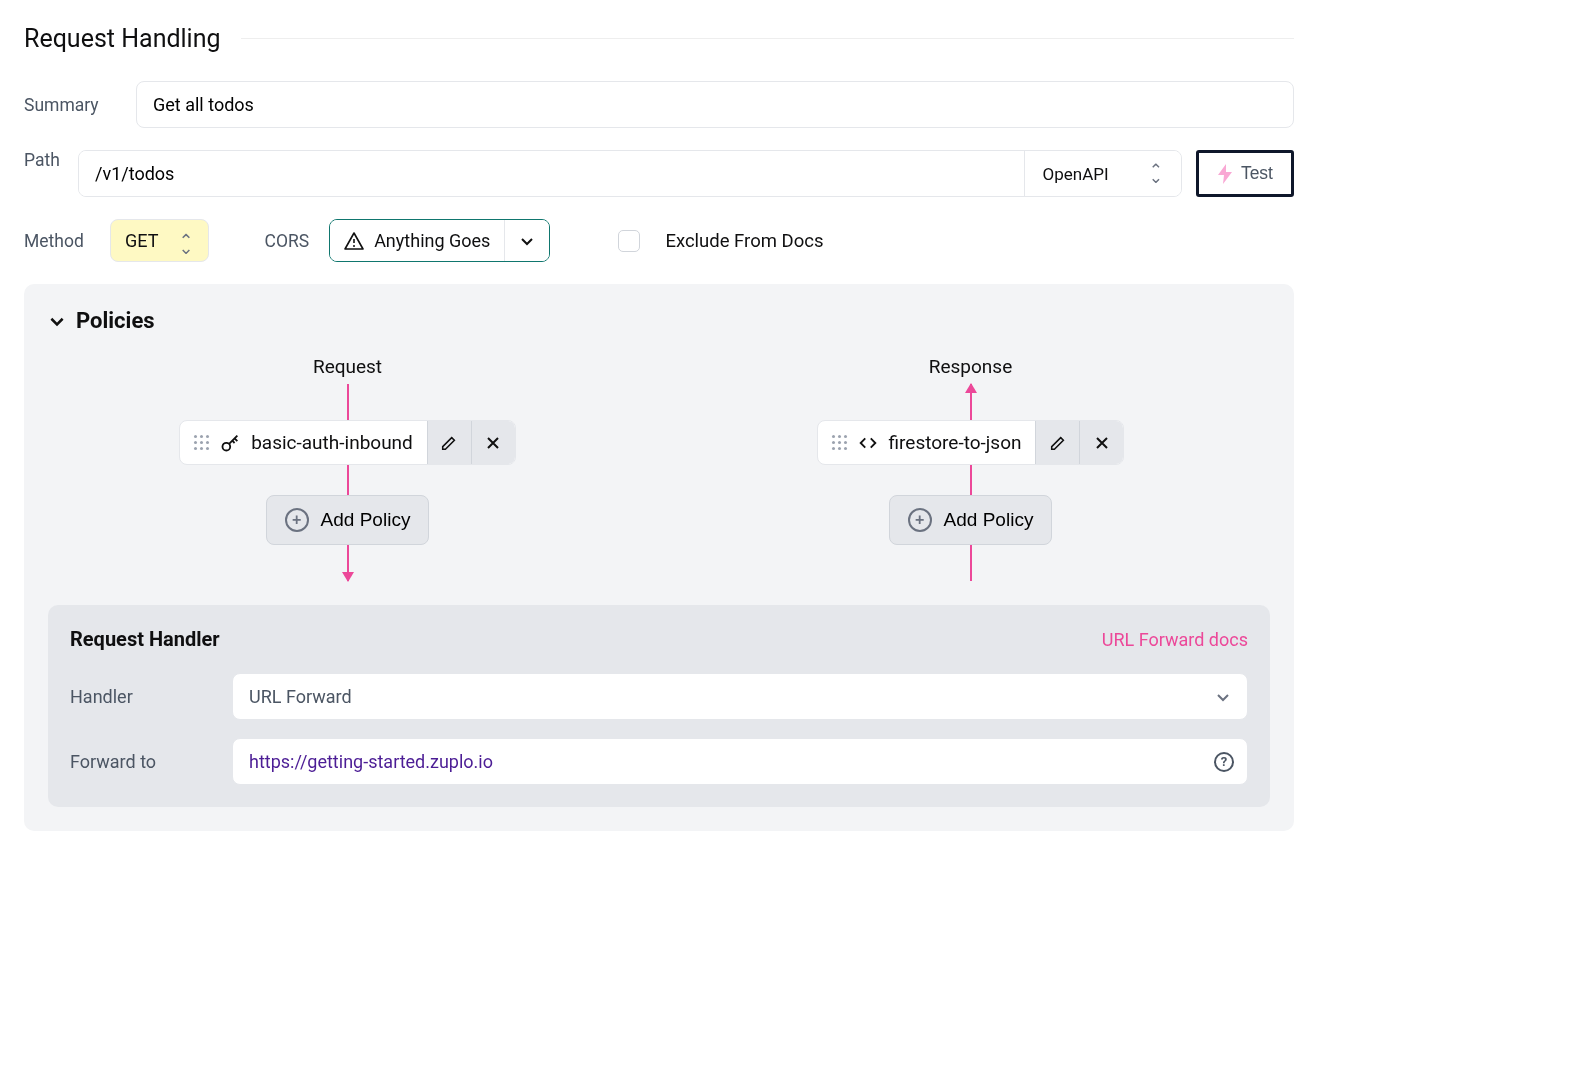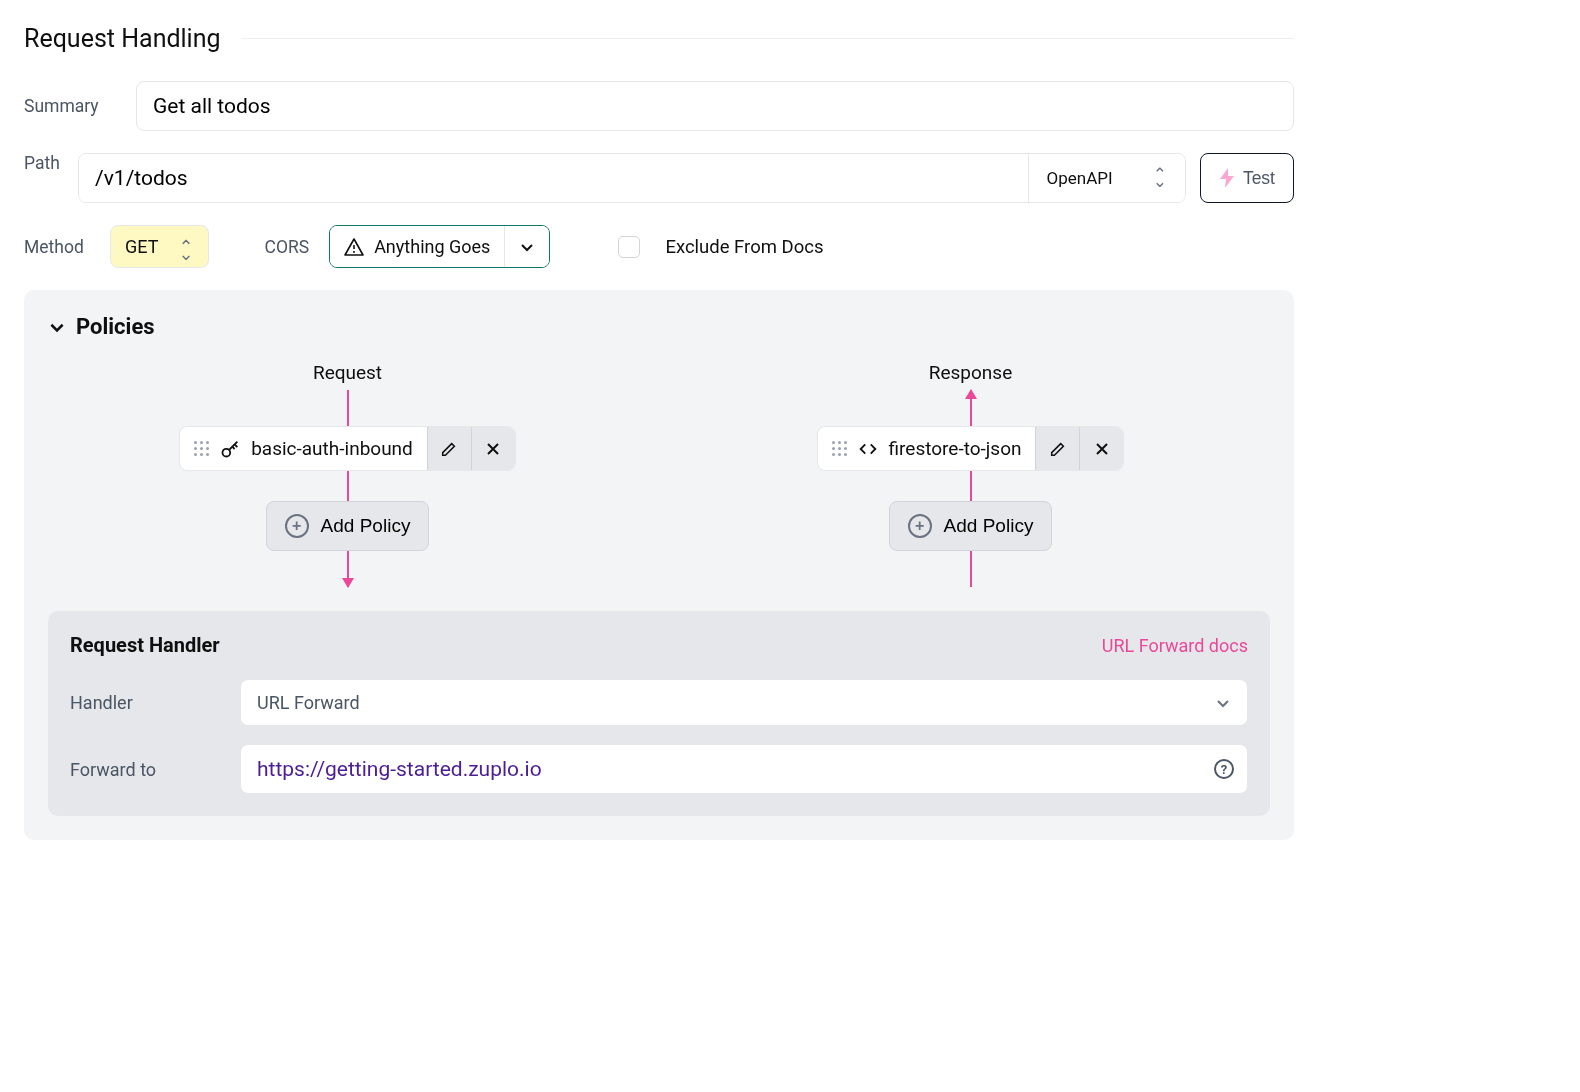--- a/index.html
+++ b/index.html
@@ -33,21 +33,21 @@
 }
 .form-label {
   color: #4b5563;
   font-size: 17.5px;
   min-width: 92px;
 }
 .input {
   border: 1px solid #e5e7eb;
   border-radius: 8px;
   padding: 12px 16px;
-  font-size: 21px;
+  font-size: 18px;
   font-family: inherit;
   width: 100%;
   background: #fff;
 }
 .input::placeholder { color: #6b7280; }
 .path-row { display: flex; gap: 14px; align-items: stretch; }
 .path-group {
   display: flex;
   flex: 1;
   border: 1px solid #e5e7eb;
@@ -60,22 +60,22 @@
   display: flex;
   align-items: center;
   padding: 0 18px;
   gap: 40px;
   background: #fff;
   font-size: 17px;
   cursor: pointer;
 }
 .updown { display: flex; flex-direction: column; line-height: 7px; color: #6b7280; }
 .test-btn {
-  border: 1px solid #0f172a;
-  border-radius: 8px;
+  border: 3px solid #0f172a;
+  border-radius: 3px;
   padding: 0 18px;
   display: flex;
   align-items: center;
   gap: 8px;
   background: #fff;
   font-size: 17.5px;
   color: #4b5563;
   cursor: pointer;
 }
 .bolt { color: #f472b6; }
@@ -236,21 +236,21 @@
   display: flex;
   justify-content: space-between;
   align-items: center;
   margin-bottom: 22px;
 }
 .handler-title { font-size: 20px; font-weight: 700; }
 .handler-link { color: #ec4899; font-size: 18px; cursor: pointer; }
 .handler-row {
   display: flex;
   align-items: center;
-  gap: 20px;
+  gap: 12px;
   margin-bottom: 18px;
 }
 .handler-row:last-child { margin-bottom: 0; }
 .handler-label { color: #4b5563; font-size: 18px; min-width: 150px; }
 .select-box {
   flex: 1;
   border: 1px solid #e5e7eb;
   border-radius: 8px;
   background: #fff;
   padding: 12px 16px;

